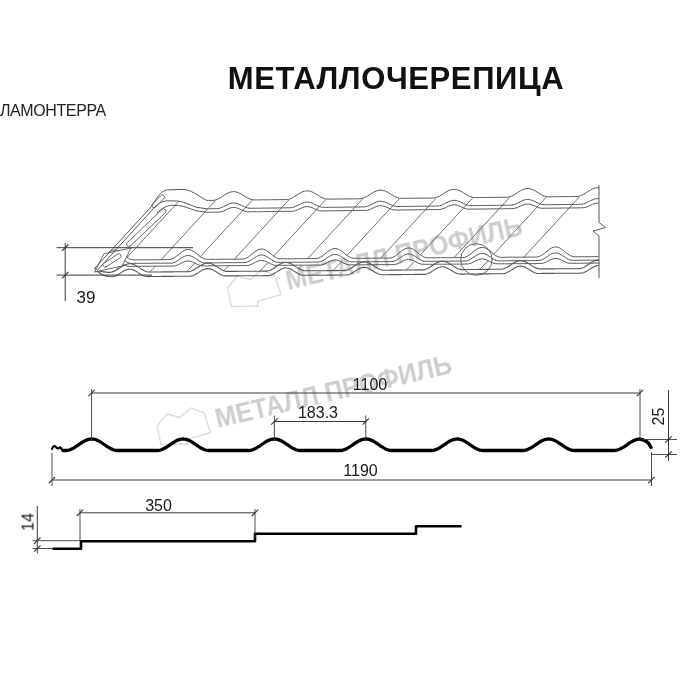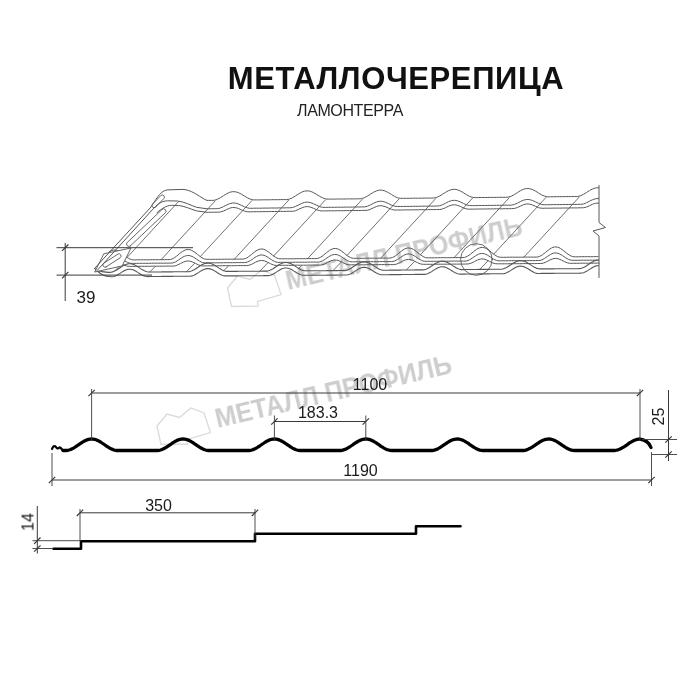--- a/index.html
+++ b/index.html
@@ -1,21 +1,21 @@
 <!DOCTYPE html>
 <html lang="ru"><head>
 <meta charset="utf-8">
 <title>Металлочерепица Ламонтерра</title>
 <style>
   html,body{margin:0;padding:0;background:#ffffff;}
   .page{position:relative;width:700px;height:700px;overflow:hidden;
         font-family:"Liberation Sans",sans-serif;}
   .title{position:absolute;left:0;top:63px;width:100%;text-align:center;
          font-size:31px;font-weight:bold;color:#111;letter-spacing:0.6px;line-height:1;padding-left:46px;}
-  .subtitle{position:absolute;left:0;top:103px;width:100%;text-align:center;
+  .subtitle{position:absolute;left:0;top:103px;width:100%;
             font-size:16px;font-weight:normal;color:#222;letter-spacing:-0.4px;line-height:1;}
   svg{position:absolute;left:0;top:0;}
   text{will-change:transform;}
   .title,.subtitle{will-change:transform;}
 </style>
 </head>
 <body>
 <div class="page">
 <svg width="700" height="700" viewBox="0 0 700 700" xmlns="http://www.w3.org/2000/svg">
 <polygon points="227.5,288.0 237.5,276.0 250.0,279.5 261.5,270.0 274.5,275.0 281.0,294.5 257.5,301.5 258.0,306.0 231.5,306.5" fill="none" stroke="#dadada" stroke-width="1.3"></polygon>

